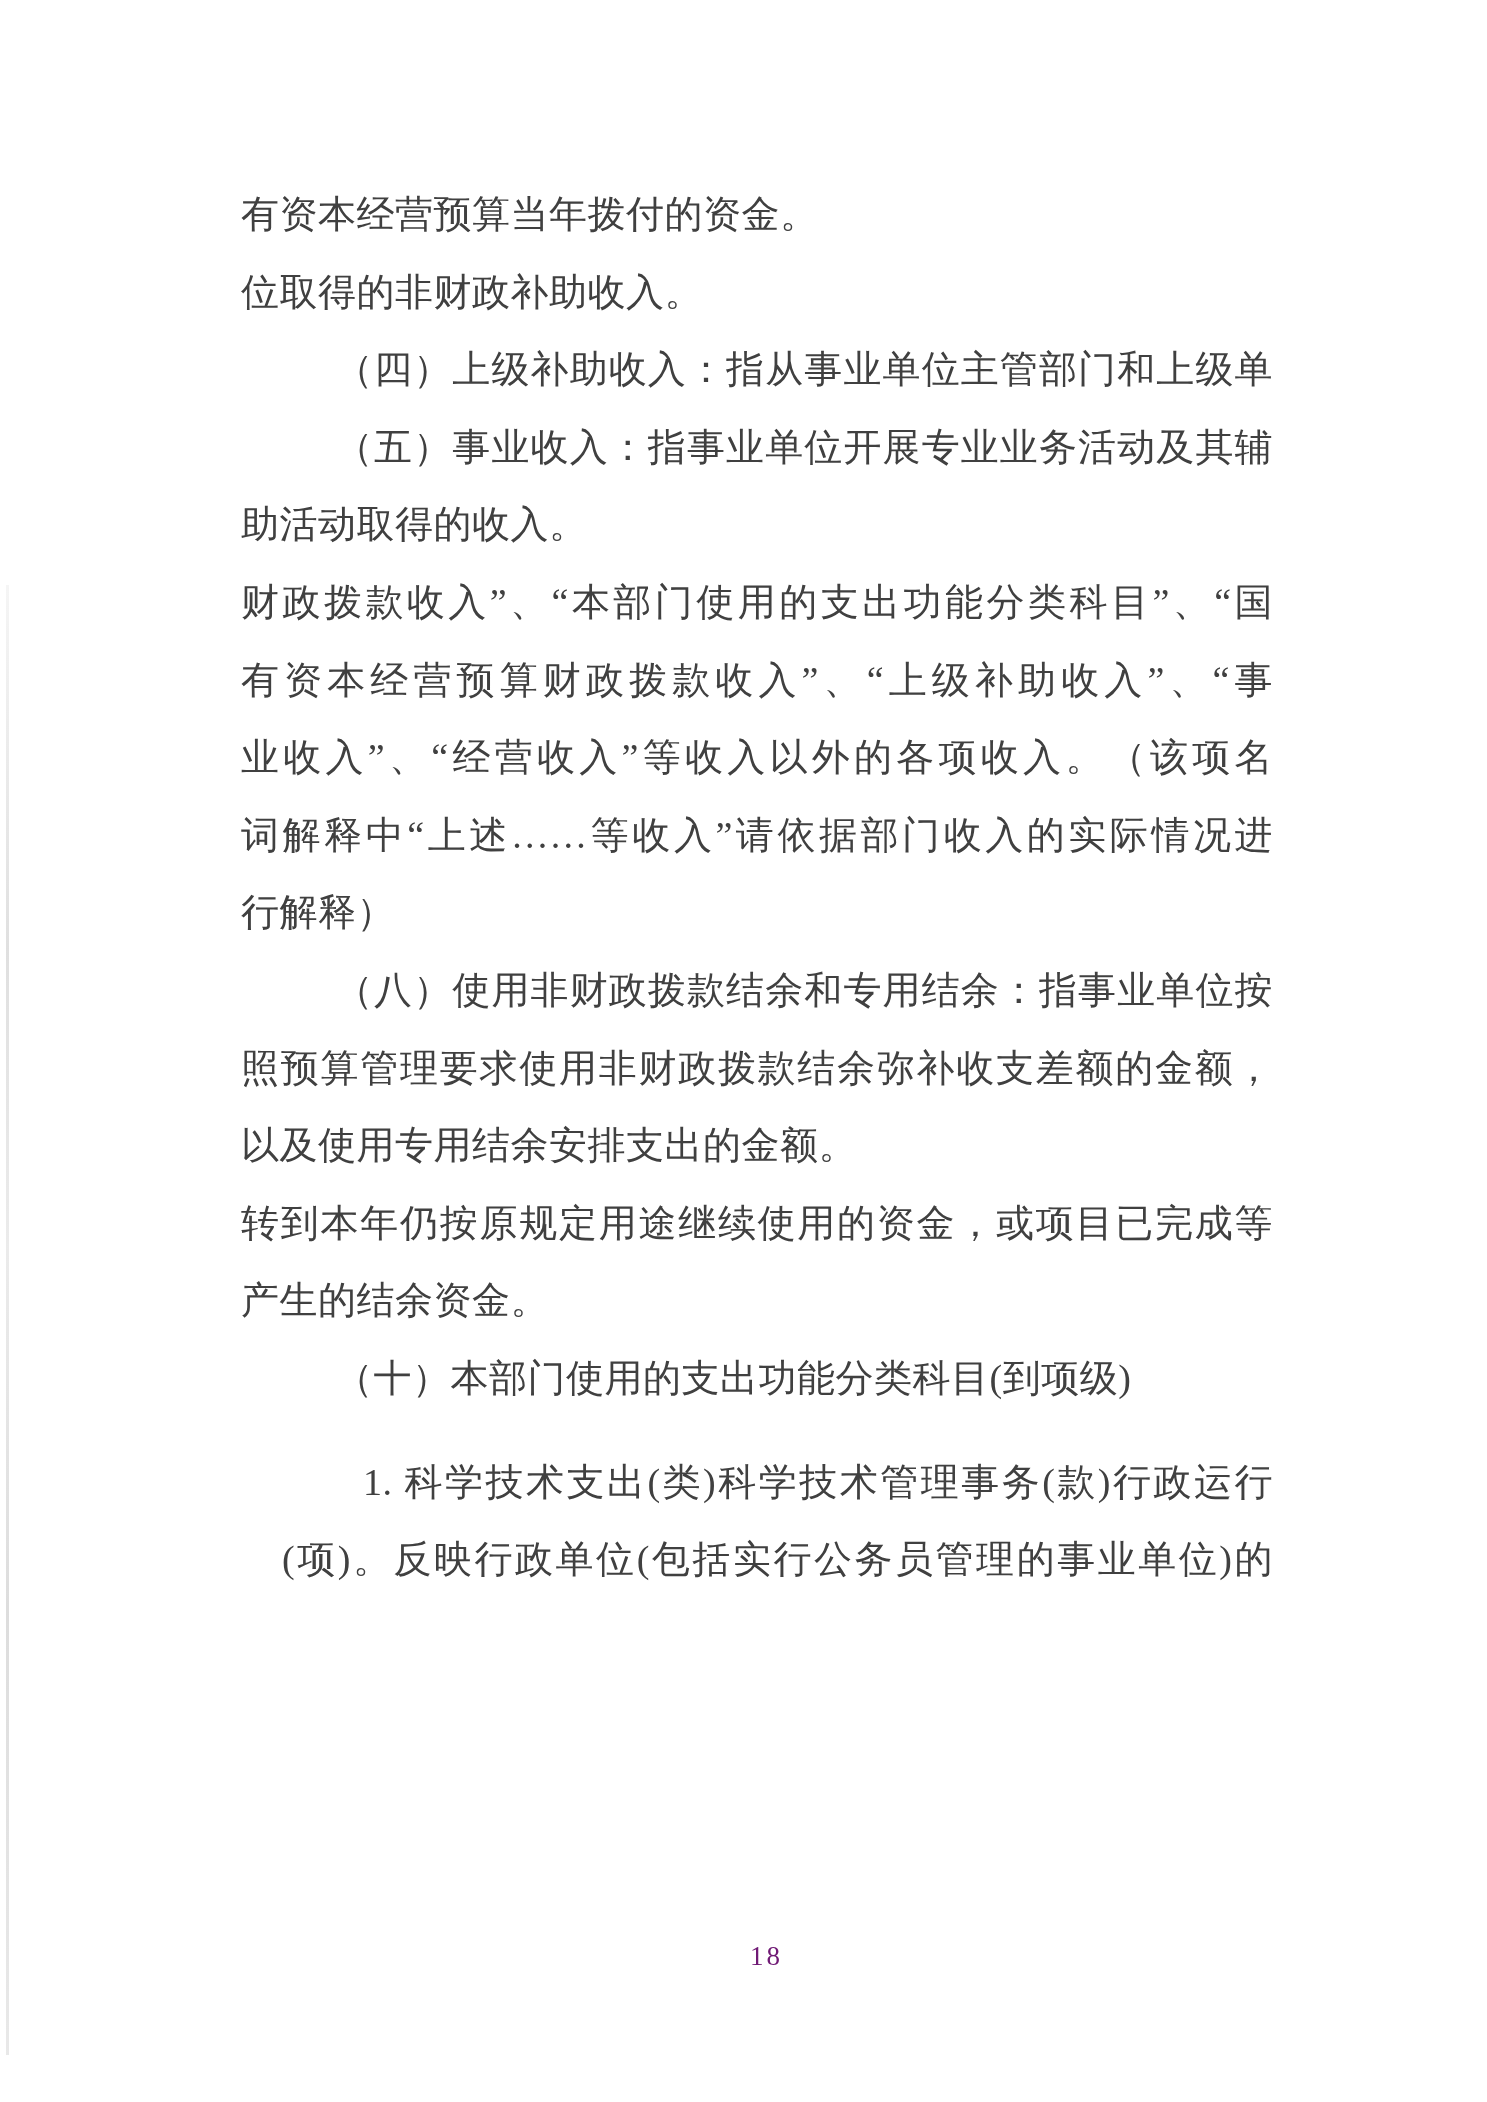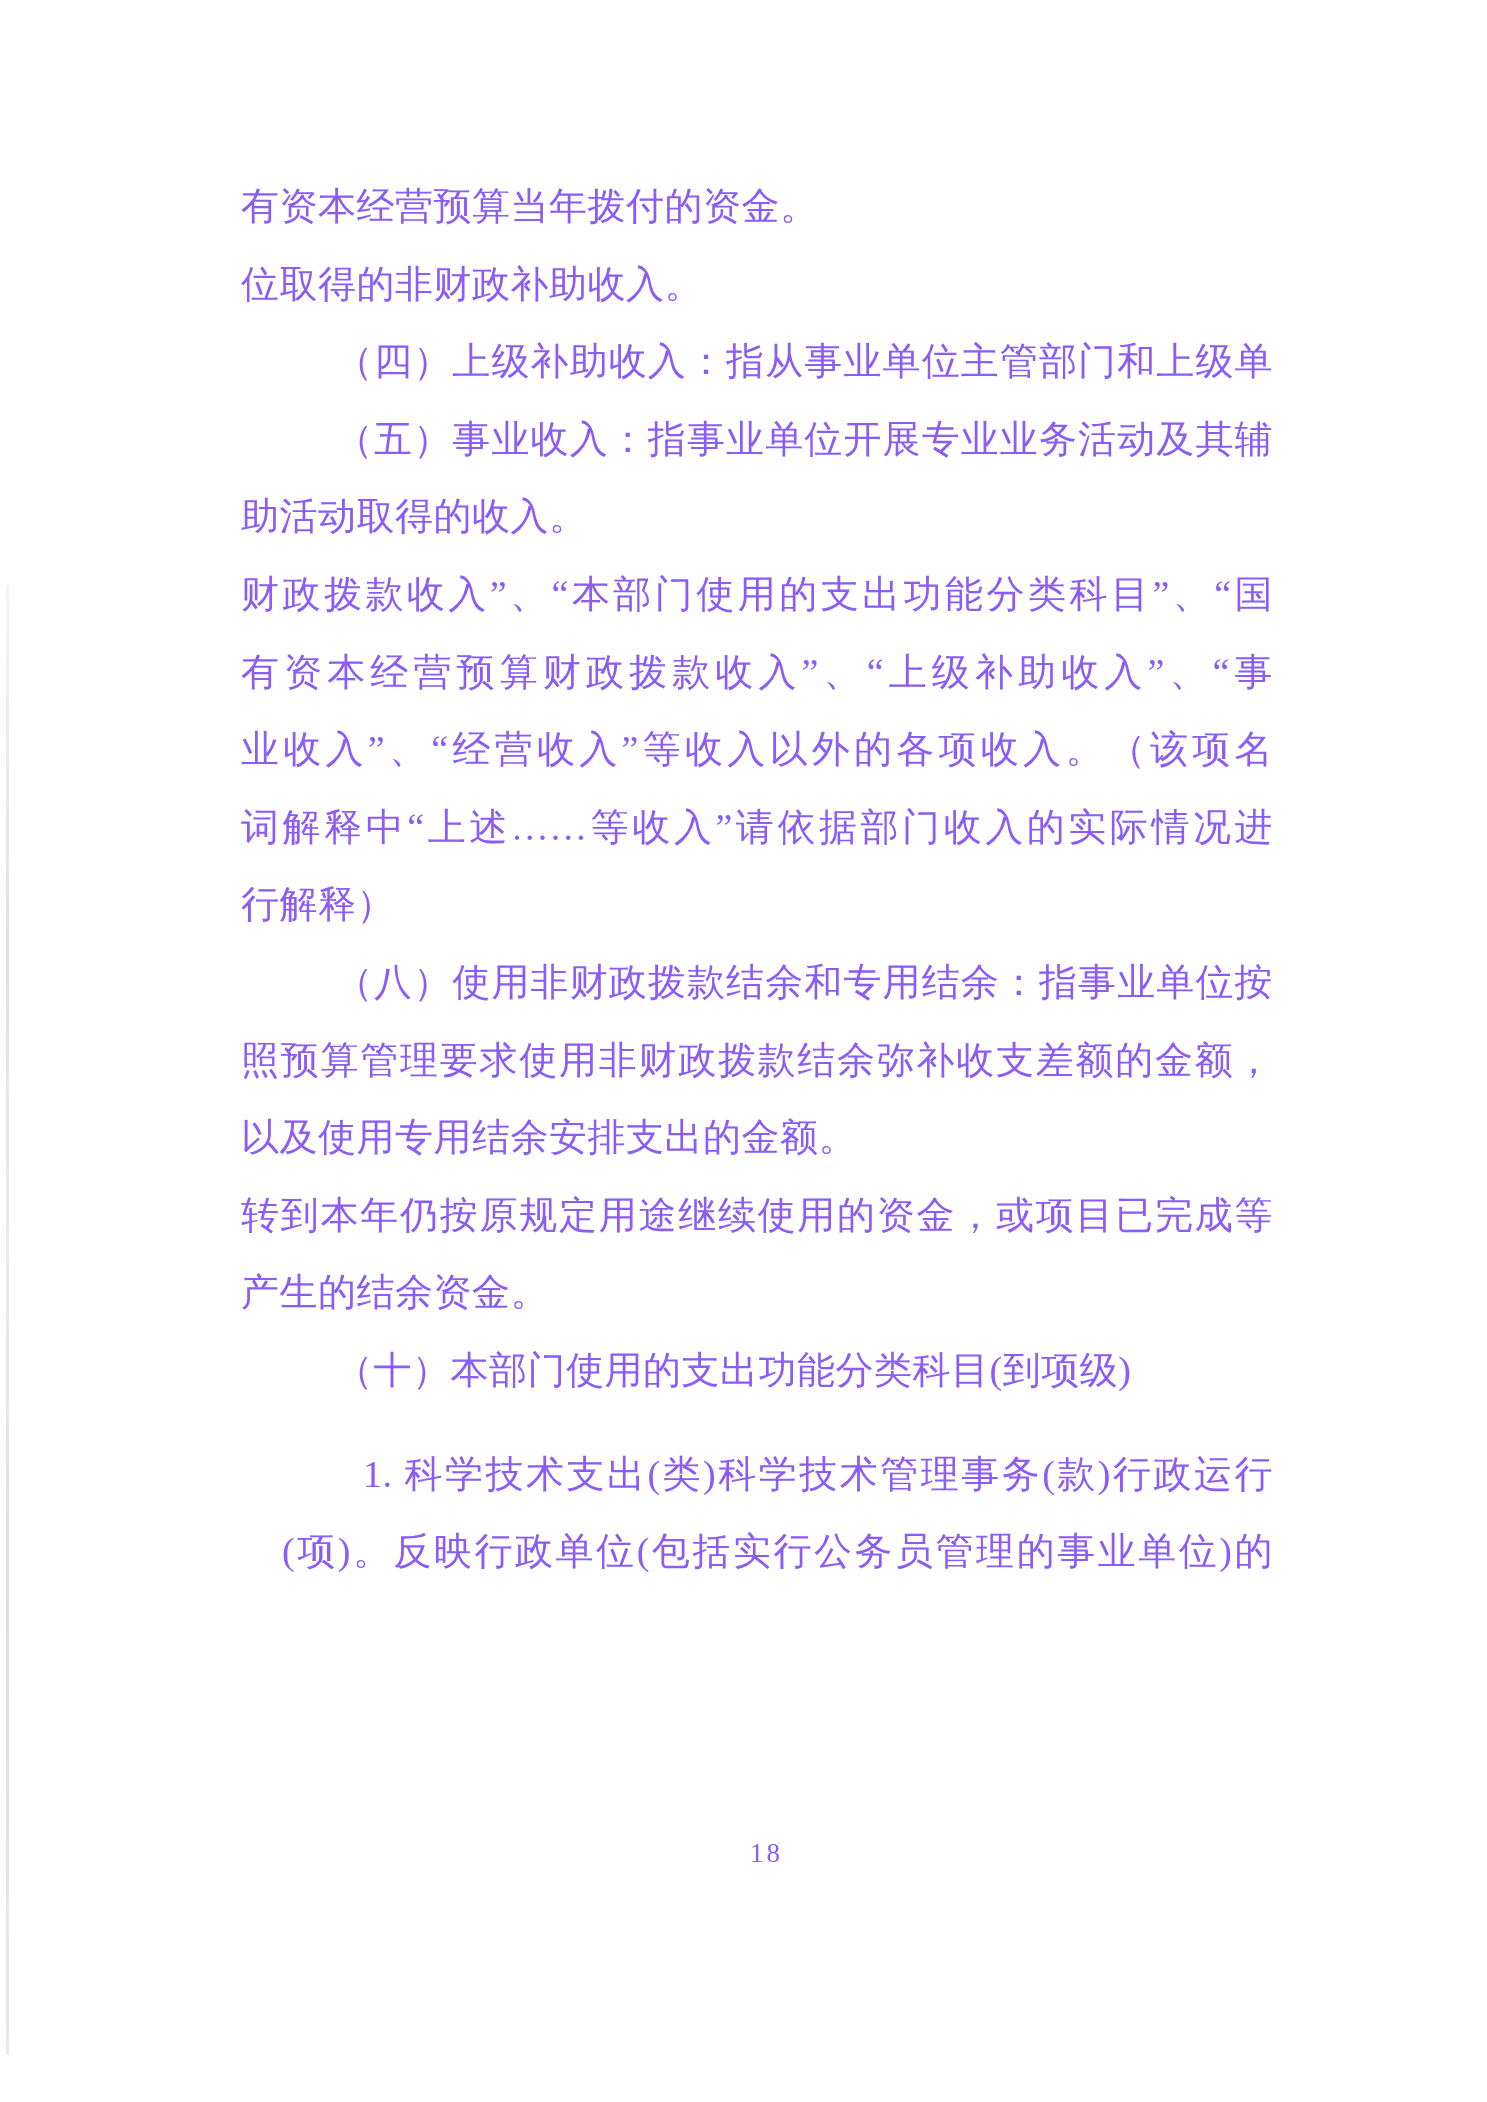--- a/index.html
+++ b/index.html
@@ -28,23 +28,23 @@
       #dcdcdc 25%,
       #e9e9e9 45%,
       #d9d9d9 70%,
       #e6e6e6 100%
     );
     opacity: 0.9;
   }
   .text-block {
     position: absolute;
     left: 241px;
-    top: 168px;
+    top: 176px;
     width: 1032px;
-    color: #8b5cf6;
+    color: #404040;
   }
   .line {
     font-size: 38px;
     height: 77.6px;
     line-height: 77.6px;
     white-space: nowrap;
     text-align: justify;
     text-align-last: justify;
     text-justify: inter-character;
     letter-spacing: 0.5px;
@@ -52,25 +52,25 @@
   .line.no-justify {
     text-align: left;
     text-align-last: left;
   }
   .line.indent-para { padding-left: 94px; }
   .line.indent-list { padding-left: 122px; }
   .line.indent-cont { padding-left: 41px; }
   .line.gap-before  { margin-top: 26px; }
   .page-number {
     position: absolute;
-    top: 1838px;
+    top: 1941px;
     left: 750px;
     font-size: 27px;
     letter-spacing: 3px;
-    color: #8b5cf6;
+    color: #701a75;
     font-family: "Liberation Serif", "DejaVu Serif", serif;
     text-align: center;
   }
 </style>
 </head>
 <body>
 
 <div class="page">
   <div class="scan-strip"></div>
   <main class="text-block" id="text-block">

